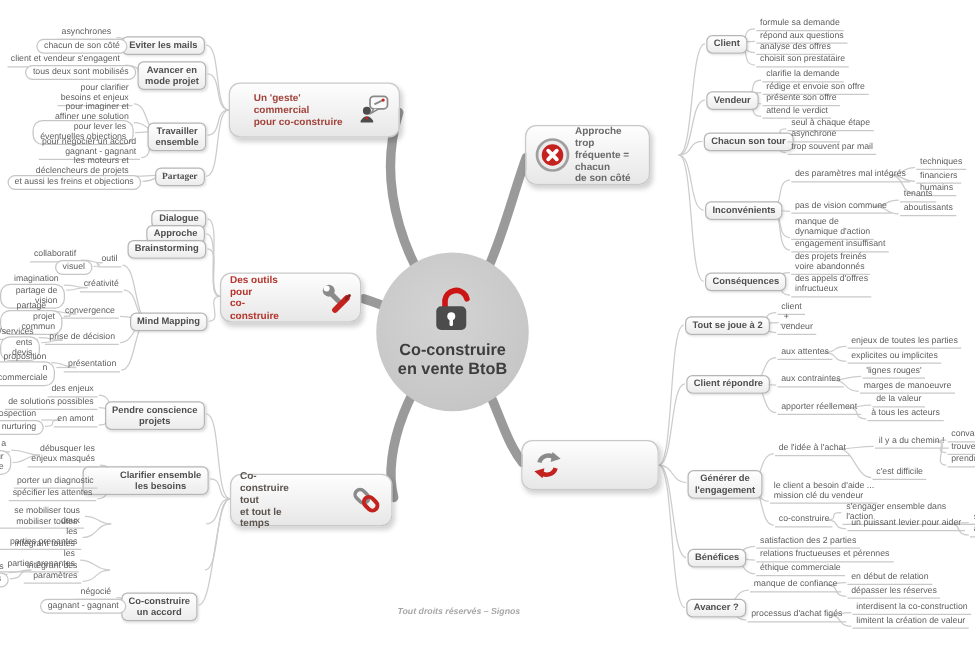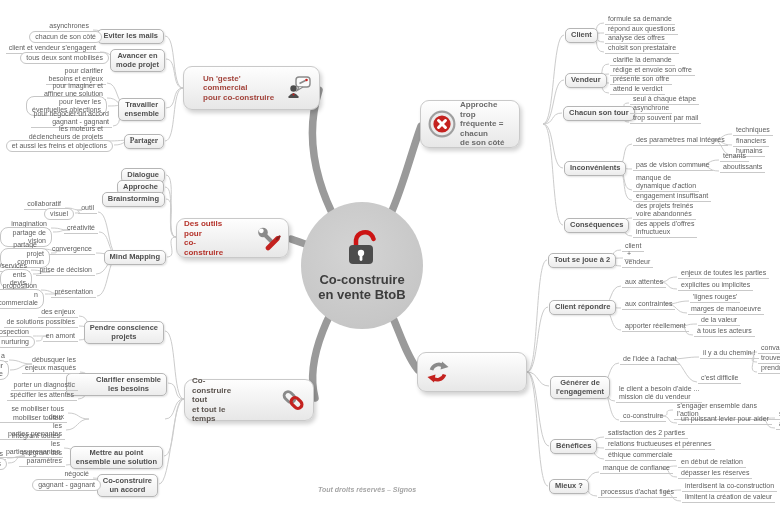--- a/index.html
+++ b/index.html
@@ -249,22 +249,20 @@
         <svg width="26" height="26" viewBox="0 0 26 26">
           <rect x="3.5" y="6" width="12" height="8" rx="4" fill="none" stroke="#8a8a8a" stroke-width="2.8" transform="rotate(45 9.5 10)"></rect>
           <rect x="10.5" y="12" width="12" height="8" rx="4" fill="none" stroke="#c4221f" stroke-width="3.2" transform="rotate(45 16.5 16)"></rect>
         </svg>
       </span>
     </div>
     <div class="node topic side-L" style="right: 616px; top: 321px;">Pendre conscience
 projets</div>
     <div class="node topic side-L" style="right: 613px; top: 373px; padding-left: 29px;">Clarifier ensemble
 les besoins</div>
-    <div class="node topic side-L" style="right: 617px; top: 446px;">Mettre au point
-ensemble une solution</div>
     <div class="node topic side-L" style="right: 622px; top: 474px;">Co-construire
 un accord</div>
     <div class="node leaf-line side-L" style="right: 702px; top: 308px;">des enjeux</div>
     <div class="node leaf-line side-L" style="right: 702px; top: 318px;">de solutions possibles</div>
     <div class="node leaf-line side-L" style="right: 702px; top: 332px;">en amont</div>
     <div class="node leaf-line side-L" style="right: 748px; top: 328px;">prospection</div>
     <div class="node leaf-pill side-L" style="right: 745px; top: 336px;">nurturing</div>
     <div class="node leaf-line side-L" style="right: 701px; top: 356px;">débusquer les
 enjeux masqués</div>
     <div class="node leaf-line side-L" style="right: 772px; top: 352px;">a</div>
@@ -333,21 +331,21 @@
           <path d="M19.5 15.5 A 7.5 7.5 0 0 1 7 18.5" fill="none" stroke="#c4221f" stroke-width="3.6"></path>
           <polygon points="9,23.5 2.5,18 10.5,15.5" fill="#c4221f"></polygon>
         </svg>
       </span>
     </div>
     <div class="node topic side-R" style="left: 548px; top: 253px;">Tout se joue à 2</div>
     <div class="node topic side-R" style="left: 549px; top: 300px;">Client répondre</div>
     <div class="node topic side-R" style="left: 550px; top: 376px;">Générer de
 l'engagement</div>
     <div class="node topic side-R" style="left: 550px; top: 439px;">Bénéfices</div>
-    <div class="node topic side-R" style="left: 549px; top: 479px;">Mieux ?</div>
+    <div class="node topic side-R" style="left: 549px; top: 479px;">Avancer ?</div>
     <div class="node leaf-line side-R" style="left: 622px; top: 242px;">client</div>
     <div class="node leaf-line side-R" style="left: 624px; top: 250px;">+</div>
     <div class="node leaf-line side-R" style="left: 622px; top: 258px;">vendeur</div>
     <div class="node leaf-line side-R" style="left: 622px; top: 278px;">aux attentes</div>
     <div class="node leaf-line side-R" style="left: 678px; top: 269px;">enjeux de toutes les parties</div>
     <div class="node leaf-line side-R" style="left: 678px; top: 281px;">explicites ou implicites</div>
     <div class="node leaf-line side-R" style="left: 622px; top: 300px;">aux contraintes</div>
     <div class="node leaf-line side-R" style="left: 690px; top: 293px;">'lignes rouges'</div>
     <div class="node leaf-line side-R" style="left: 688px; top: 305px;">marges de manoeuvre</div>
     <div class="node leaf-line side-R" style="left: 622px; top: 322px;">apporter réellement</div>

